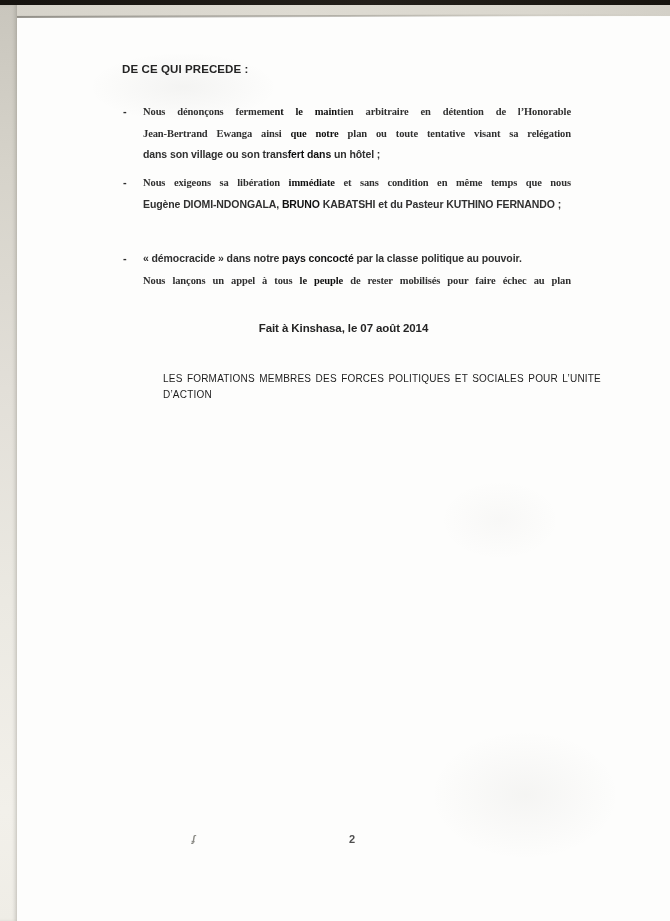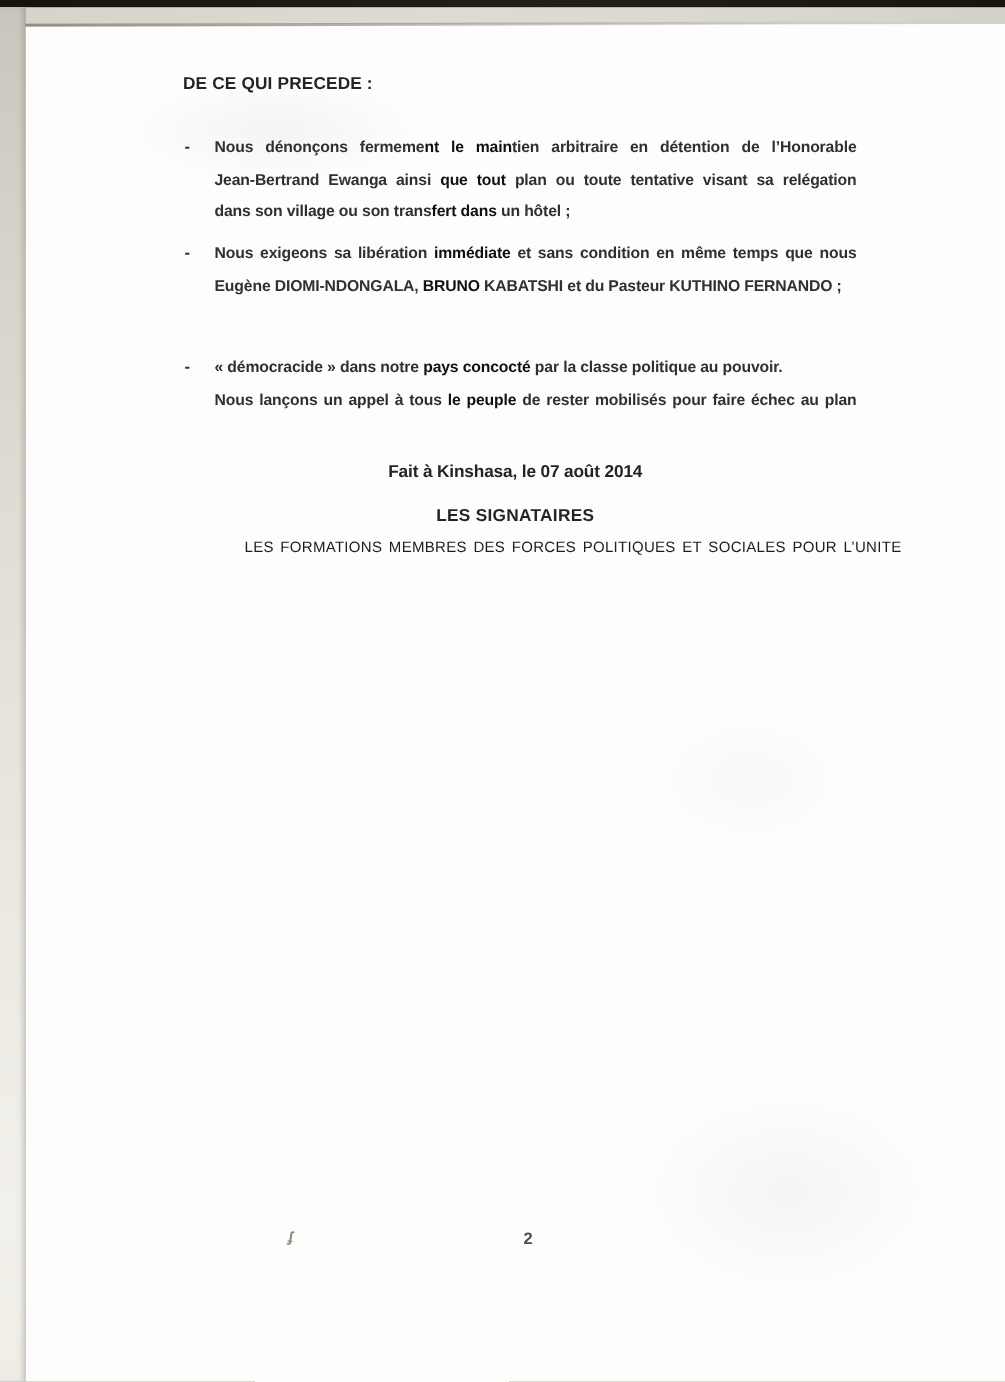--- a/index.html
+++ b/index.html
@@ -21,31 +21,31 @@
     box-shadow:inset -3px 0 4px -2px rgba(90,87,78,.35);}
   .page-body{position:absolute;left:17px;top:17px;right:0;bottom:0;background:#fdfdfc;}
   .smudge-a{position:absolute;left:88px;top:52px;width:190px;height:70px;
     background:radial-gradient(ellipse at center,rgba(70,70,64,.05),rgba(70,70,64,0) 70%);}
   .smudge-b{position:absolute;left:430px;top:730px;width:190px;height:130px;
     background:radial-gradient(ellipse at center,rgba(90,88,76,.05),rgba(90,88,76,0) 70%);}
   .smudge-c{position:absolute;left:440px;top:480px;width:120px;height:80px;
     background:radial-gradient(ellipse at center,rgba(90,88,76,.03),rgba(90,88,76,0) 70%);}
 
   
-  .doc{position:absolute;left:0;top:0;width:670px;height:748px;color:#2e2e2e;border-radius:19px;}
+  .doc{position:absolute;left:0;top:13px;width:670px;height:748px;color:#2e2e2e;border-radius:19px;}
   .doc-heading{position:absolute;left:122px;top:50px;font-size:11.5px;font-weight:800;
     letter-spacing:.1px;color:#242424;}
   .bullet{position:absolute;left:122px;width:490px;}
   .bullet-0{top:88px}.bullet-1{top:159px}.bullet-2{top:235px}
   .bullet .marker{position:absolute;left:1px;top:0;width:10px;font-size:11px;font-weight:700;
     line-height:21.5px;color:#2e2e2e;}
   .bullet .lines{margin-left:21px;width:428px;}
   .tline{font-size:10.5px;font-weight:600;letter-spacing:-.1px;line-height:21.5px;height:21.5px;
     white-space:nowrap;color:#303030;}
-  .tline.just{text-align:justify;text-align-last:justify;}
+  .tline.just{text-align:justify;text-align-last:justify;font-family:Liberation Serif, serif;}
   .xb{font-weight:800;color:#101010;}
   .dateline-wrap{position:absolute;left:122px;top:305px;width:443px;text-align:center;}
   .dateline{font-size:11.5px;font-weight:700;letter-spacing:-.1px;color:#242424;text-align:center;}
   .sign-heading-wrap{position:absolute;left:122px;top:334px;width:443px;text-align:center;}
   .sign-heading{font-size:11.5px;font-weight:700;letter-spacing:.2px;color:#242424;}
   .formations{position:absolute;left:163px;top:358px;width:438px;}
   .formations .fline{font-size:10px;font-weight:400;letter-spacing:.2px;line-height:16px;height:16px;
     white-space:nowrap;color:#1d1d1d;}
   .formations .fline.just{text-align:justify;text-align-last:justify;}
   .page-number{position:absolute;left:349px;top:820px;font-size:11px;font-weight:600;color:#4e4e4e;}
@@ -67,21 +67,21 @@
   <div class="smudge-c"></div>
 
   <div class="doc">
     <div class="doc-heading">DE CE QUI PRECEDE :</div>
 
     <div id="bullets-root">
         <div class="bullet bullet-0">
           <span class="marker">-</span>
           <div class="lines">
             <div class="tline just"><span>Nous dénonçons fermeme</span><span class="xb">nt le main</span><span>tien arbitraire en détention de l’Honorable</span></div>
-            <div class="tline just"><span>Jean-Bertrand Ewanga ainsi </span><span class="xb">que tout</span><span> plan ou toute tentative visant sa relégation</span></div>
+            <div class="tline just"><span>Jean-Bertrand Ewanga ainsi </span><span class="xb">que notre</span><span> plan ou toute tentative visant sa relégation</span></div>
             <div class="tline"><span>dans son village ou son trans</span><span class="xb">fert dans</span><span> un hôtel ;</span></div>
           </div>
         </div>
         <div class="bullet bullet-1">
           <span class="marker">-</span>
           <div class="lines">
             <div class="tline just"><span>Nous exigeons sa libération </span><span class="xb">immédiate</span><span> et sans condition en même temps que nous</span></div>
             <div class="tline"><span>Eugène DIOMI-NDONGALA, </span><span class="xb">BRUNO</span><span> KABATSHI et du Pasteur KUTHINO FERNANDO ;</span></div>
           </div>
         </div>
@@ -91,24 +91,22 @@
             <div class="tline"><span>« démocracide » dans notre </span><span class="xb">pays concocté</span><span> par la classe politique au pouvoir.</span></div>
             <div class="tline just"><span>Nous lançons un appel à tous </span><span class="xb">le peuple</span><span> de rester mobilisés pour faire échec au plan</span></div>
           </div>
         </div>
       </div>
 
     <div class="dateline-wrap">
       <span class="dateline">Fait à Kinshasa, le 07 août 2014</span>
     </div>
 
-    <div class="sign-heading-wrap">
-      <span class="sign-heading">LES SIGNATAIRES</span>
-    </div>
 
     <div class="formations" id="formations-root">
         <div class="fline just">LES FORMATIONS MEMBRES DES FORCES POLITIQUES ET SOCIALES POUR L’UNITE</div>
+        <div class="fline">D’ACTION</div>
       </div>
 
     <div class="page-number">2</div>
     <div class="stray-mark">ʄ</div>
   </div>
 </div>
 
 </body></html>

